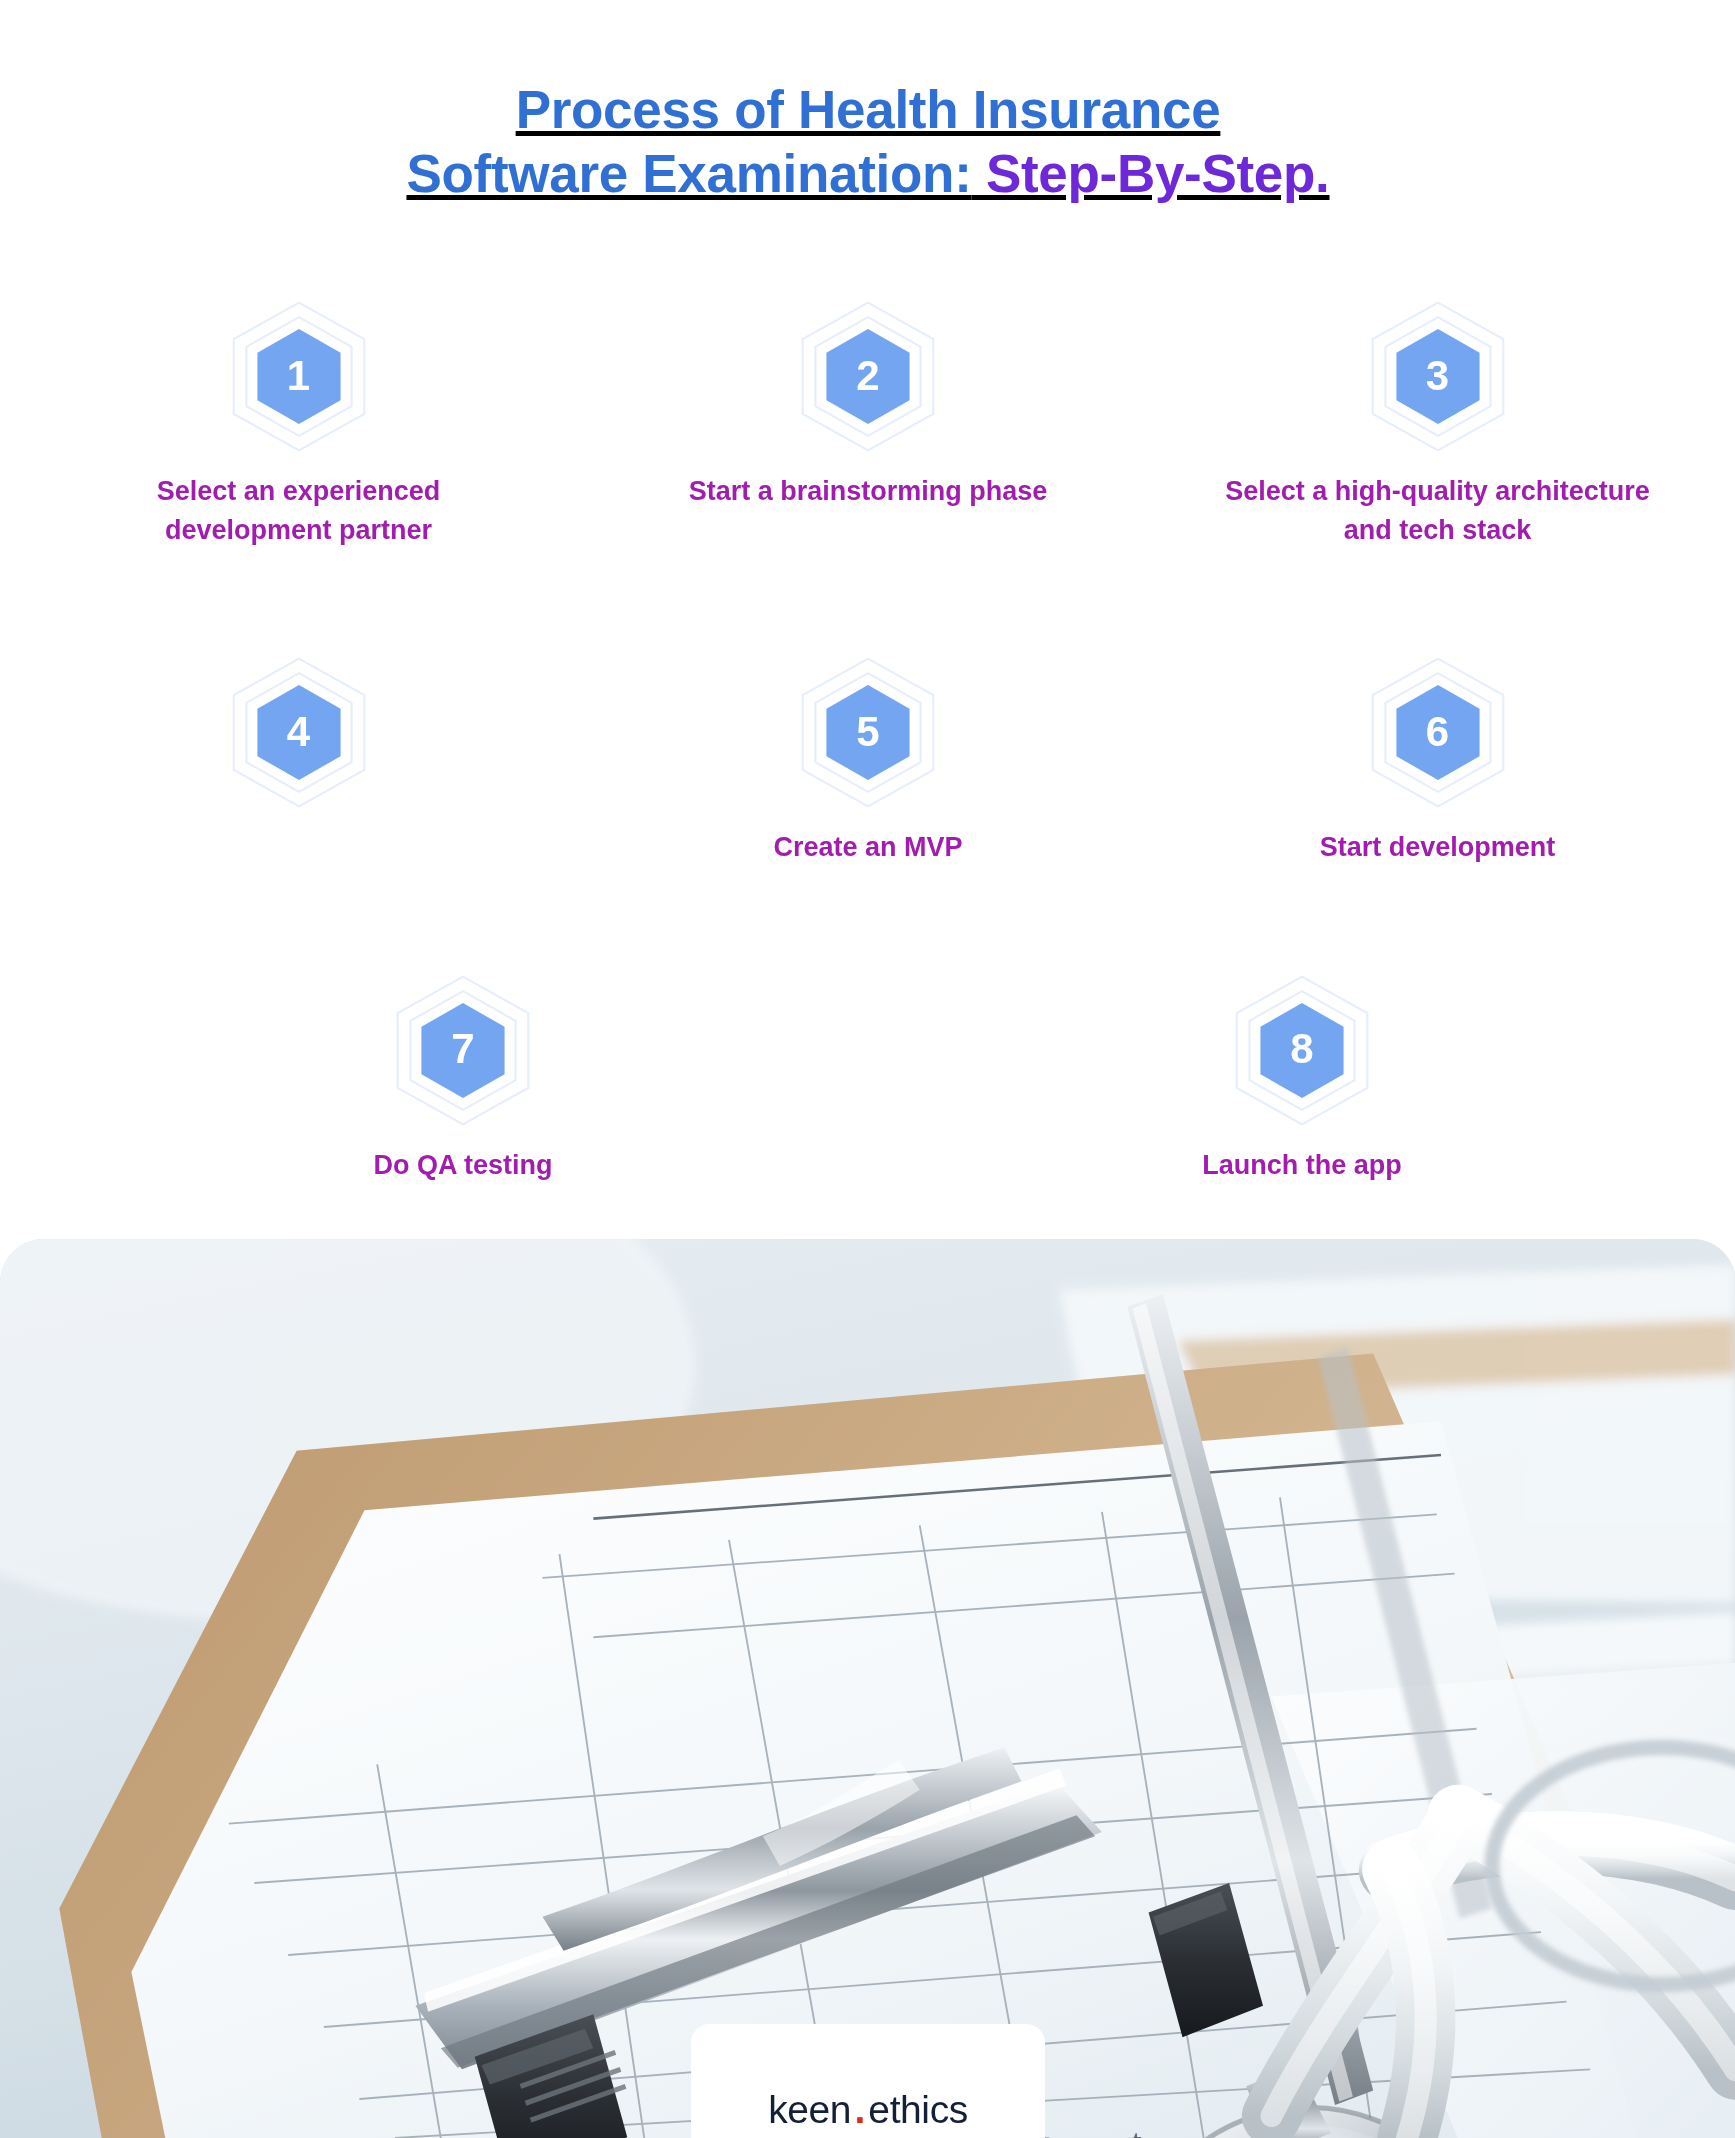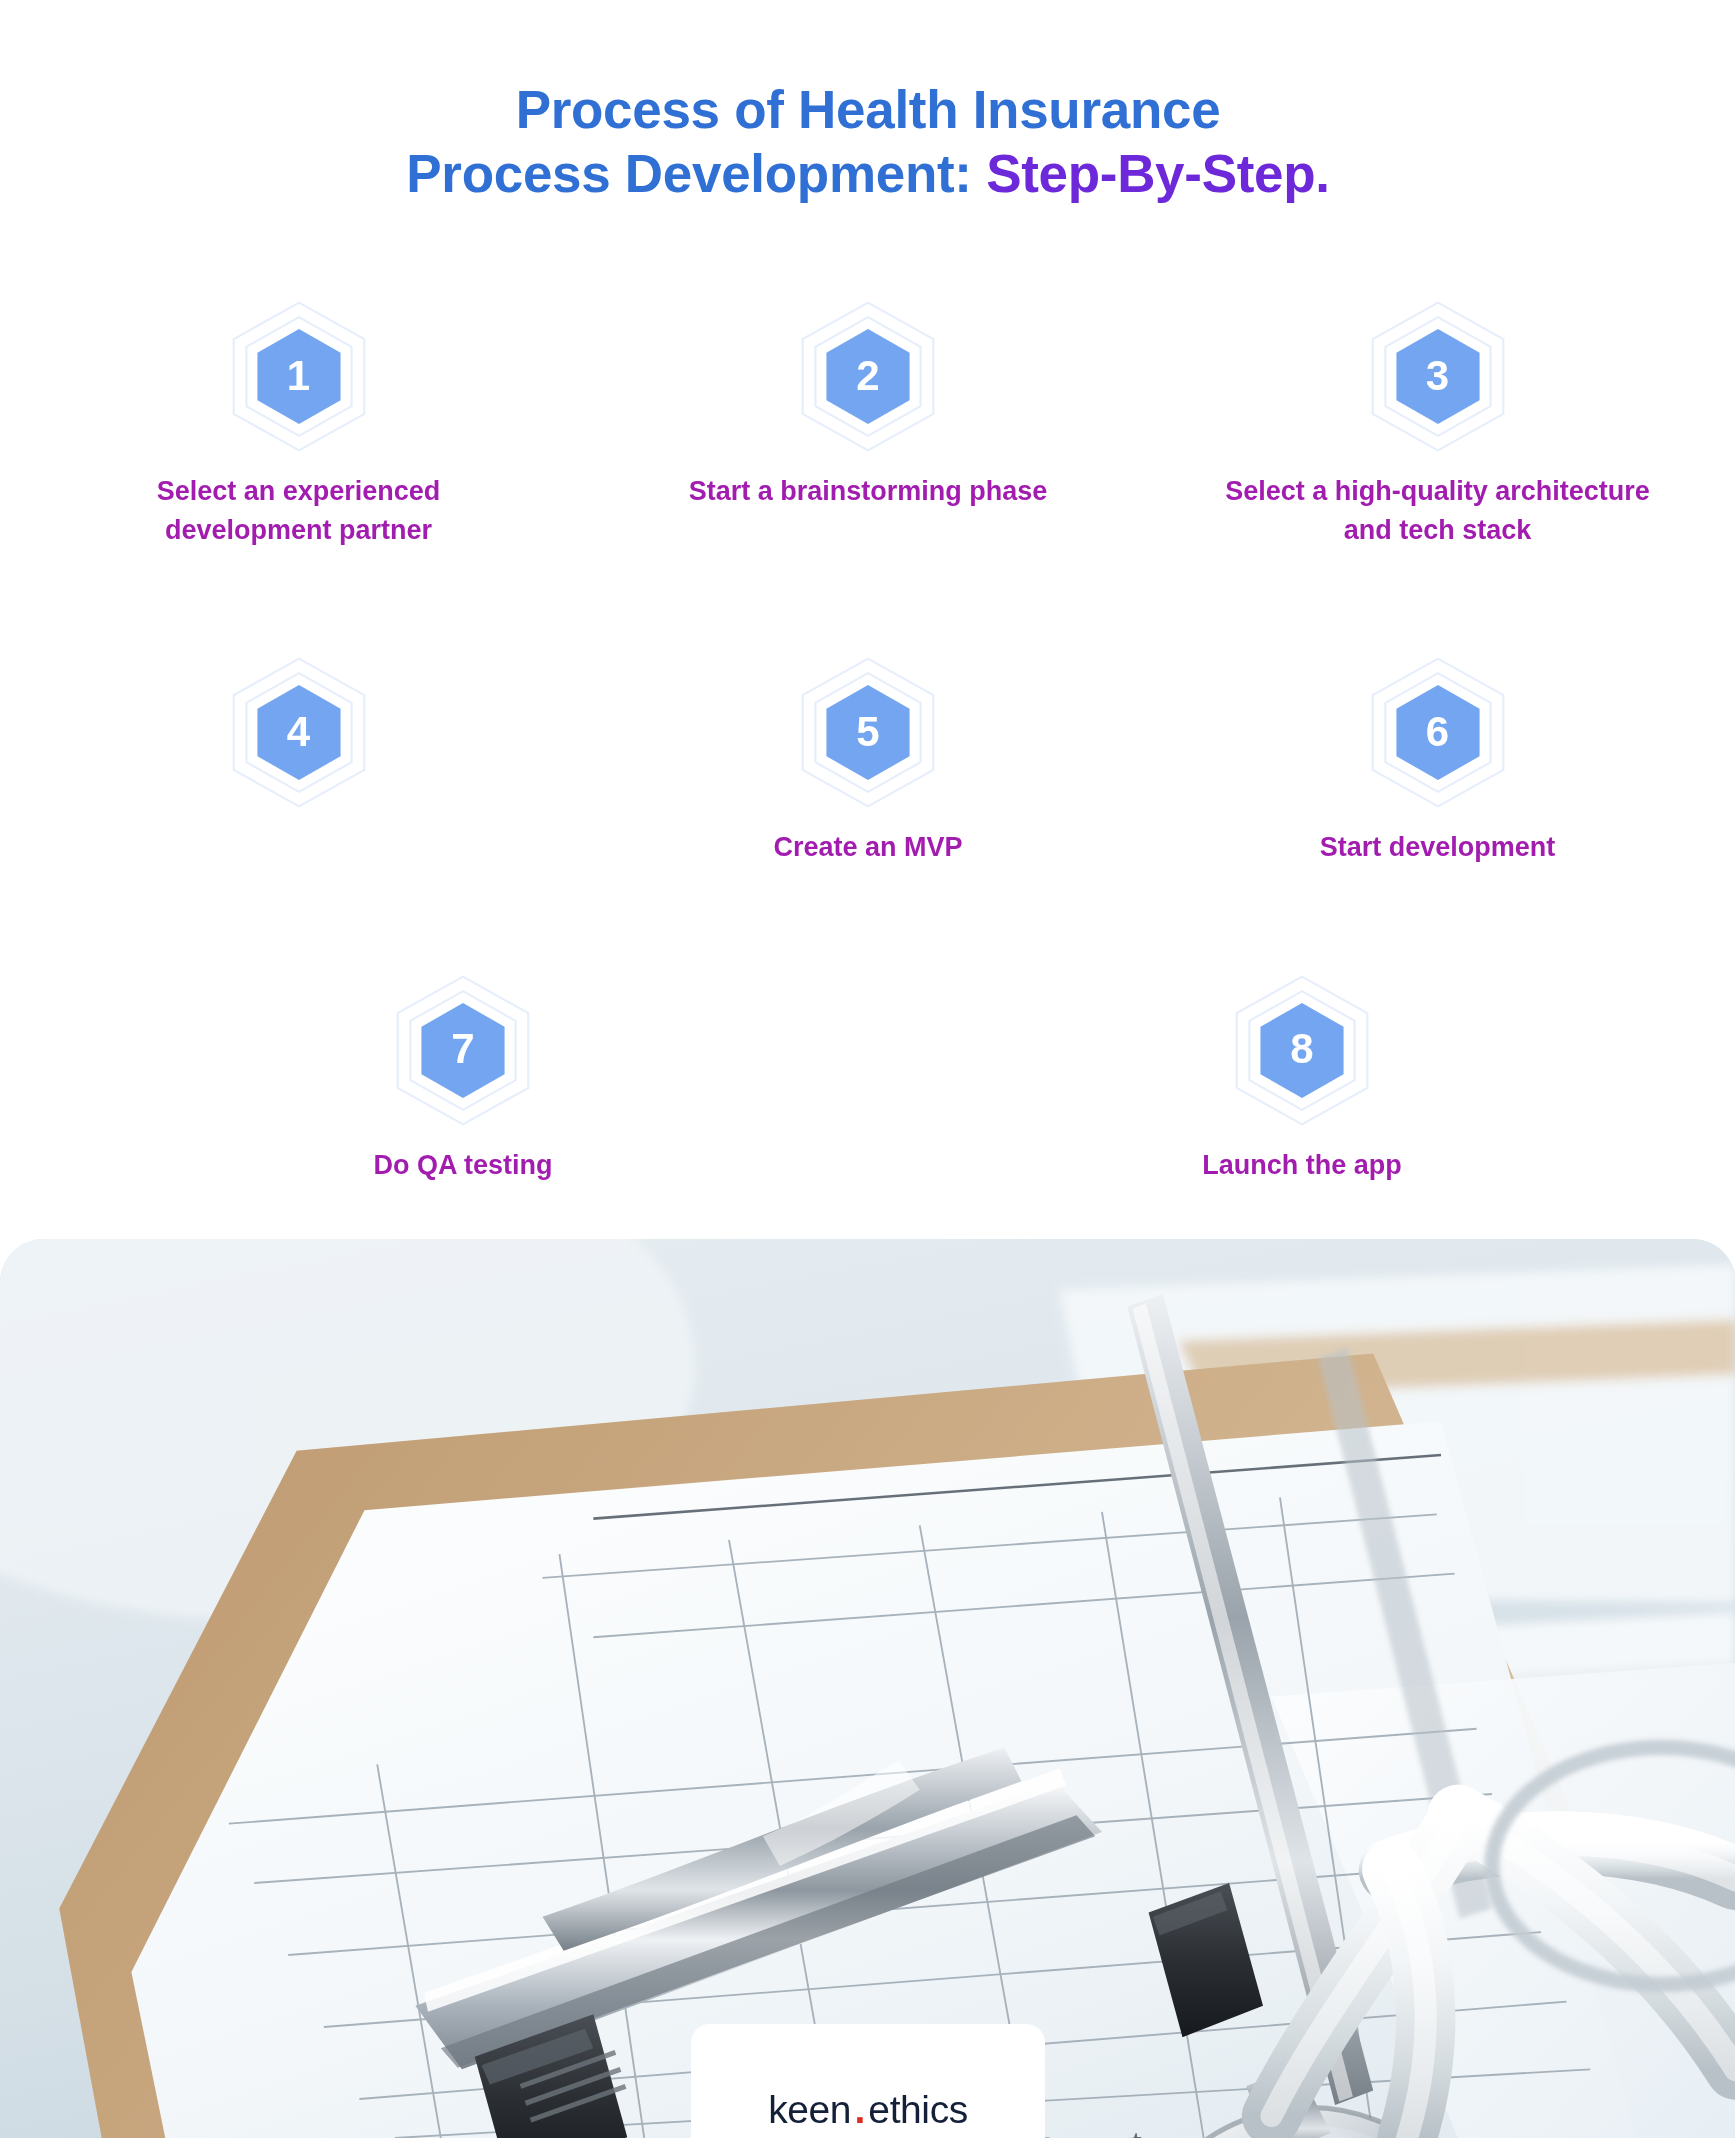--- a/index.html
+++ b/index.html
@@ -25,20 +25,21 @@
     top:78px;
     left:0;
     width:1736px;
     text-align:center;
     line-height:1.21;
   }
   .title-line {
     font-size:53px;
     font-weight:bold;
     letter-spacing:-0.3px;
+    text-decoration:underline;
   }
   .t-blue { color:#3070D4; }
   .t-dark { color:#6d28d9; }
 
   
   .steps {
     position:absolute;
     top:301px;
     left:0;
     width:1736px;
@@ -135,21 +136,21 @@
 </head>
 <body>
 
 <div class="page">
 
   <div class="title-block">
     <div class="title-line">
       <span class="t-blue">Process of Health Insurance</span>
     </div>
     <div class="title-line">
-      <span class="t-blue">Process Development:</span><span class="t-dark"> Step-By-Step.</span>
+      <span class="t-blue">Software Examination:</span><span class="t-dark"> Step-By-Step.</span>
     </div>
   </div>
 
   <div class="steps">
 
     <div class="step-row row-1">
 
       <div class="step">
         <div class="badge">
           <svg viewBox="0 0 160 178">

